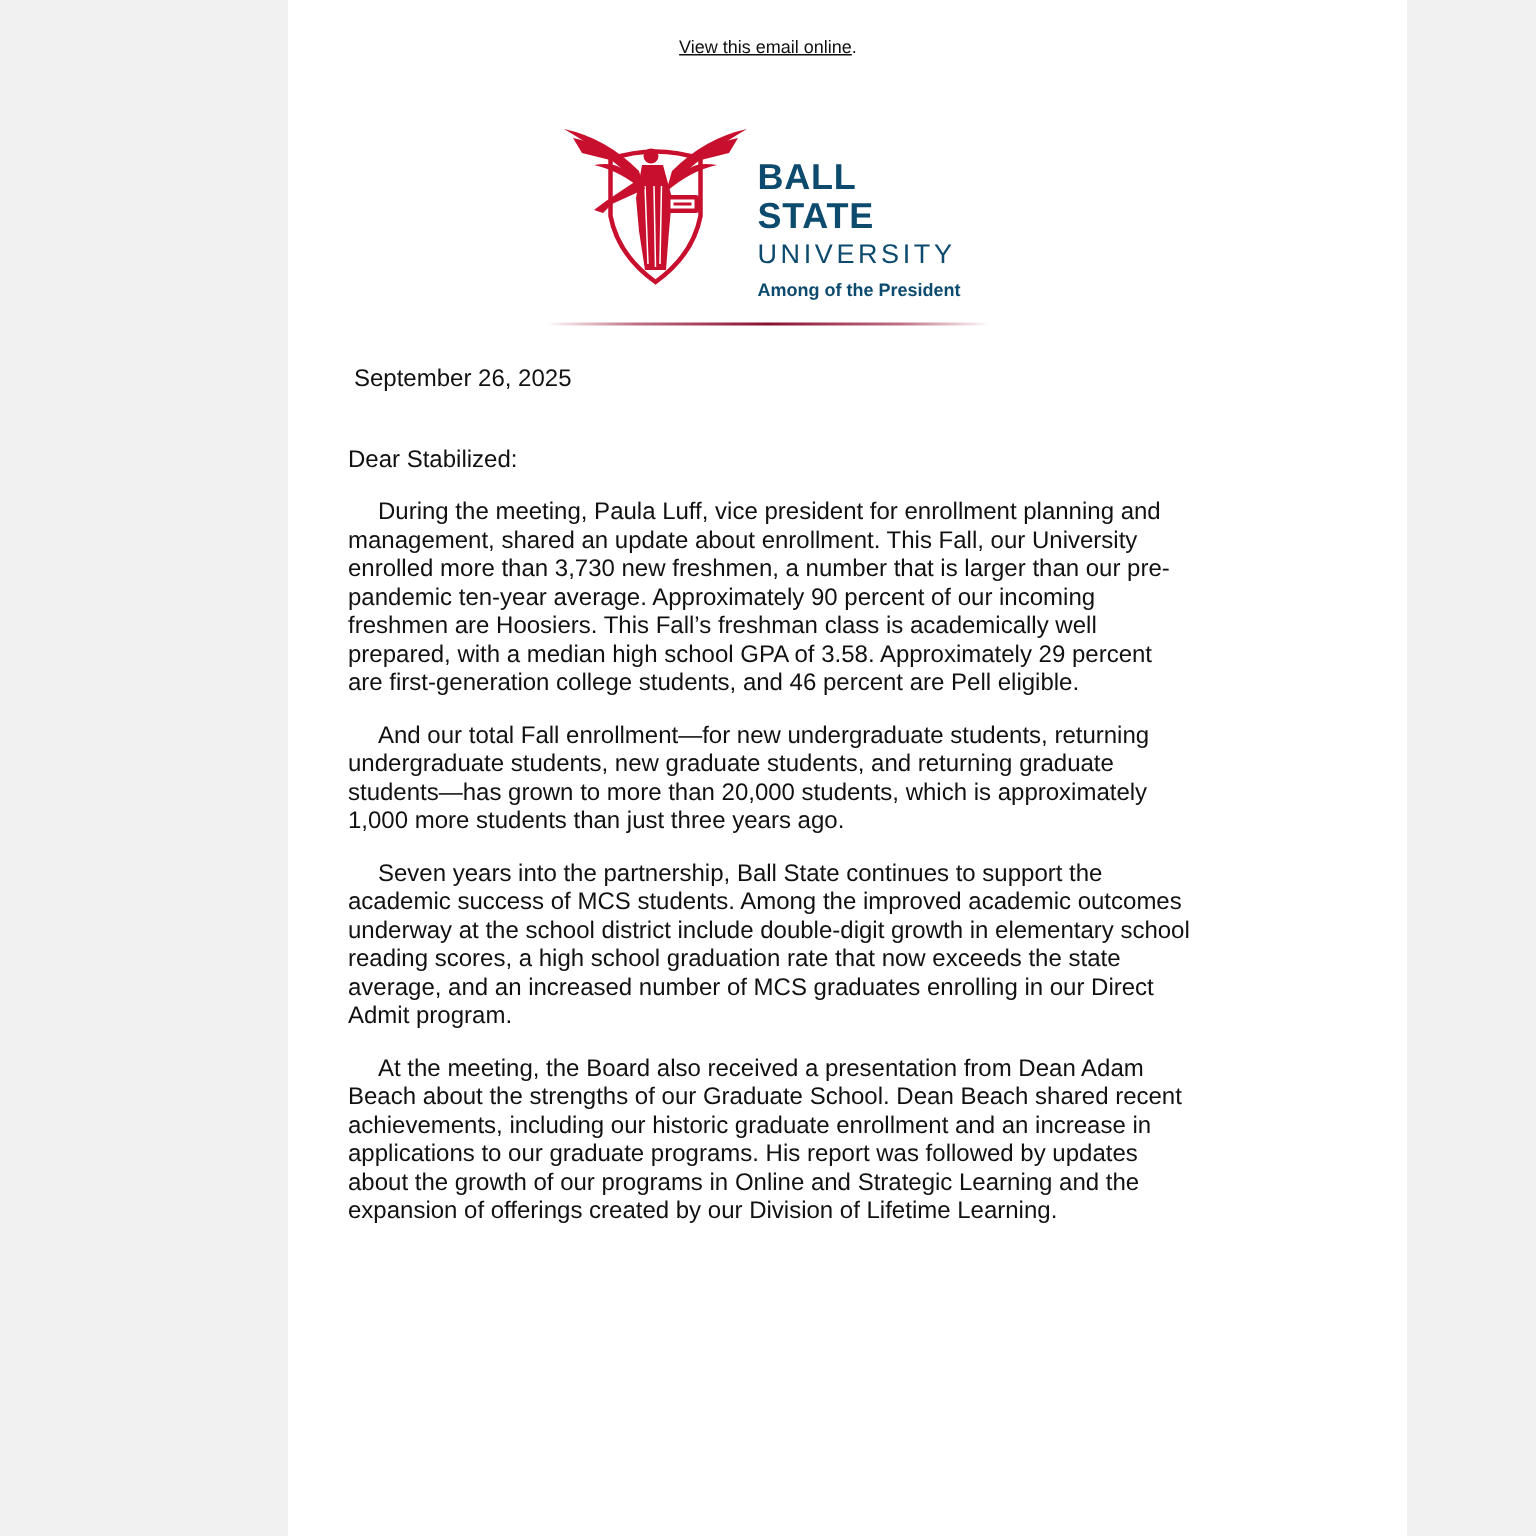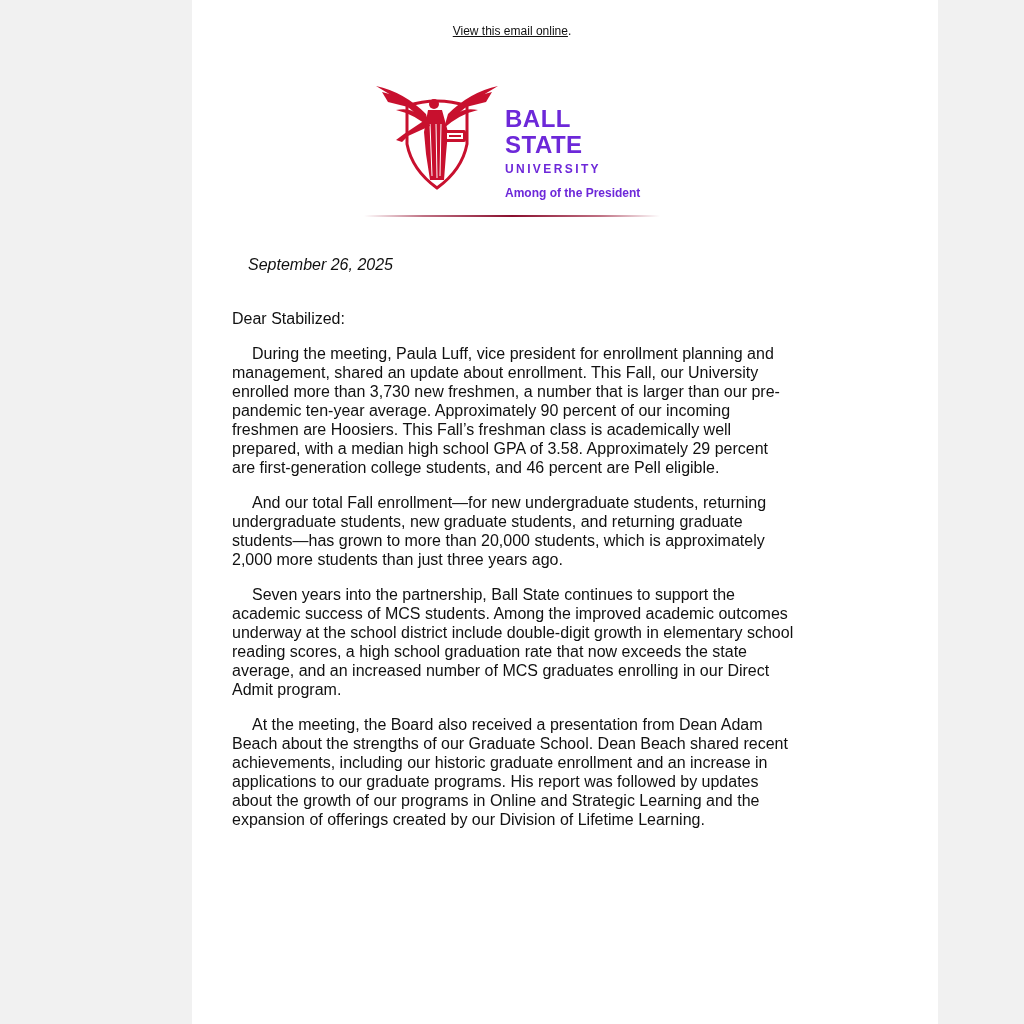--- a/index.html
+++ b/index.html
@@ -46,33 +46,32 @@
       position: absolute;
       left: 0;
       top: 0;
       width: 126px;
       height: 106px;
     }
     .wordmark {
       position: absolute;
       left: 131px;
       top: 22px;
-      color: #6d28d9;
+      color: #0c4a6e;
     }
     .wm-line1 {
       font-size: 24px;
       font-weight: bold;
       letter-spacing: 0.5px;
       line-height: 26px;
     }
     .wm-line2 {
-      font-size: 12px;
+      font-size: 18px;
       letter-spacing: 2.4px;
       line-height: 22px;
-      font-weight: bold;
     }
     .wm-line3 {
       font-size: 12px;
       font-weight: bold;
       margin-top: 6px;
       line-height: 14px;
     }
     .divider {
       position: absolute;
       left: 172px;
@@ -83,23 +82,22 @@
     }
     .body-text {
       position: absolute;
       left: 40px;
       top: 239px;
       width: 562px;
       font-size: 16px;
       line-height: 19px;
     }
     .date {
-      margin: 16px;
+      margin: 4px;
       height: 19px;
-      font-style: italic;
     }
     .salutation {
       margin: 35px 0 0 0;
     }
     .para {
       margin: 16px 0 0 0;
       text-indent: 20px;
     }
   </style>
 </head>
@@ -139,18 +137,18 @@
       <div class="wm-line3">Among of the President</div>
     </div>
   </div>
 
   <div class="divider"></div>
 
   <div class="body-text">
     <p class="date">September 26, 2025</p>
     <p class="salutation">Dear Stabilized:</p>
     <p class="para">During the meeting, Paula Luff, vice president for enrollment planning and management, shared an update about enrollment. This Fall, our University enrolled more than 3,730 new freshmen, a number that is larger than our pre-pandemic ten-year average. Approximately 90 percent of our incoming freshmen are Hoosiers. This Fall’s freshman class is academically well prepared, with a median high school GPA of 3.58. Approximately 29 percent are first-generation college students, and 46 percent are Pell eligible.</p>
-    <p class="para">And our total Fall enrollment—for new undergraduate students, returning undergraduate students, new graduate students, and returning graduate students—has grown to more than 20,000 students, which is approximately 2,000 more students than just three years ago.</p>
+    <p class="para">And our total Fall enrollment—for new undergraduate students, returning undergraduate students, new graduate students, and returning graduate students—has grown to more than 20,000 students, which is approximately 1,000 more students than just three years ago.</p>
     <p class="para">Seven years into the partnership, Ball State continues to support the academic success of MCS students. Among the improved academic outcomes underway at the school district include double-digit growth in elementary school reading scores, a high school graduation rate that now exceeds the state average, and an increased number of MCS graduates enrolling in our Direct Admit program.</p>
     <p class="para">At the meeting, the Board also received a presentation from Dean Adam Beach about the strengths of our Graduate School. Dean Beach shared recent achievements, including our historic graduate enrollment and an increase in applications to our graduate programs. His report was followed by updates about the growth of our programs in Online and Strategic Learning and the expansion of offerings created by our Division of Lifetime Learning.</p>
   </div>
 
 </div>
 
 </body></html>

